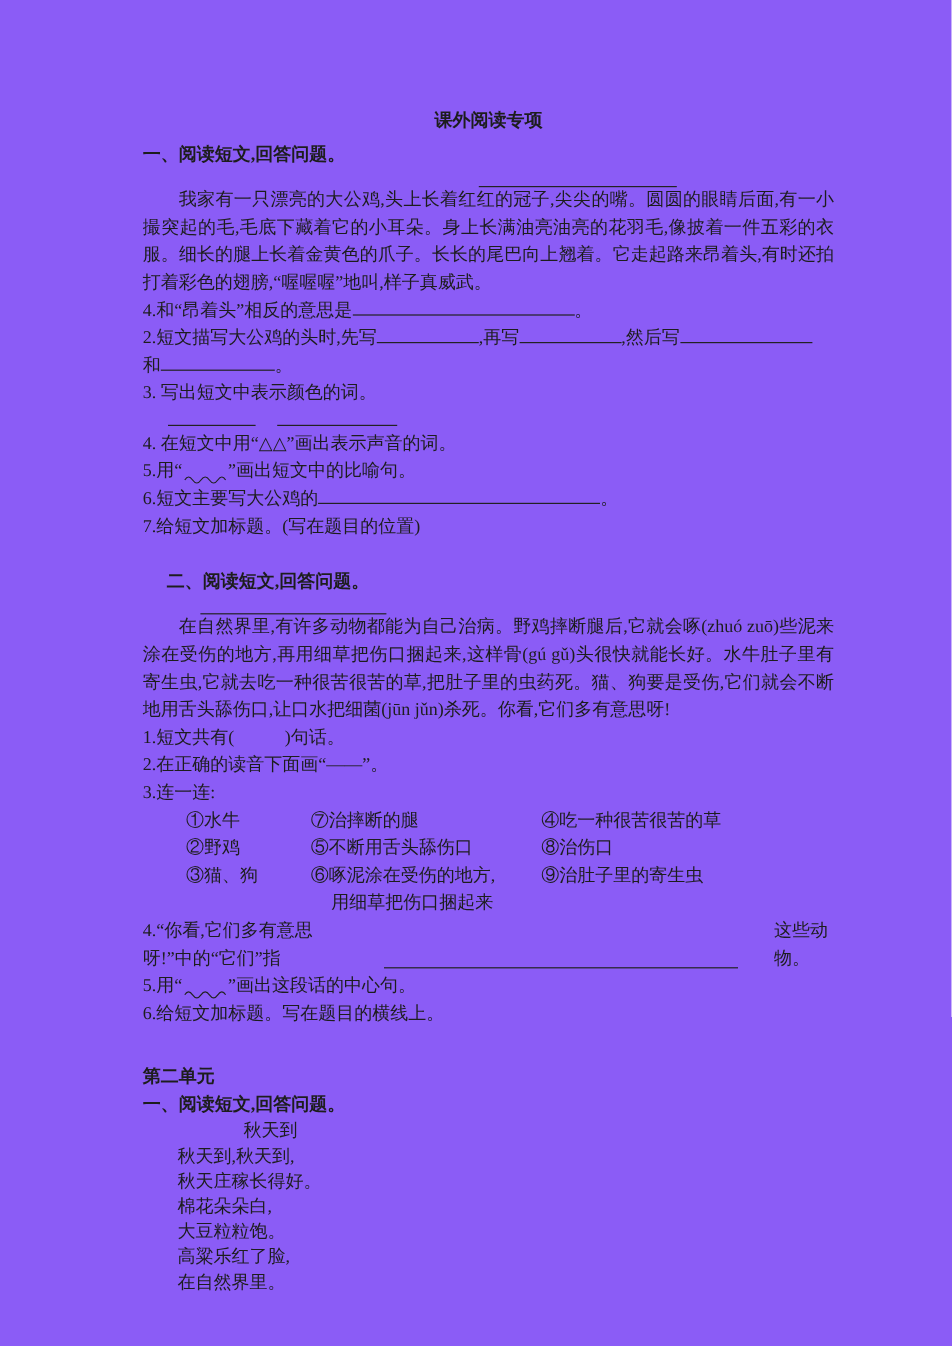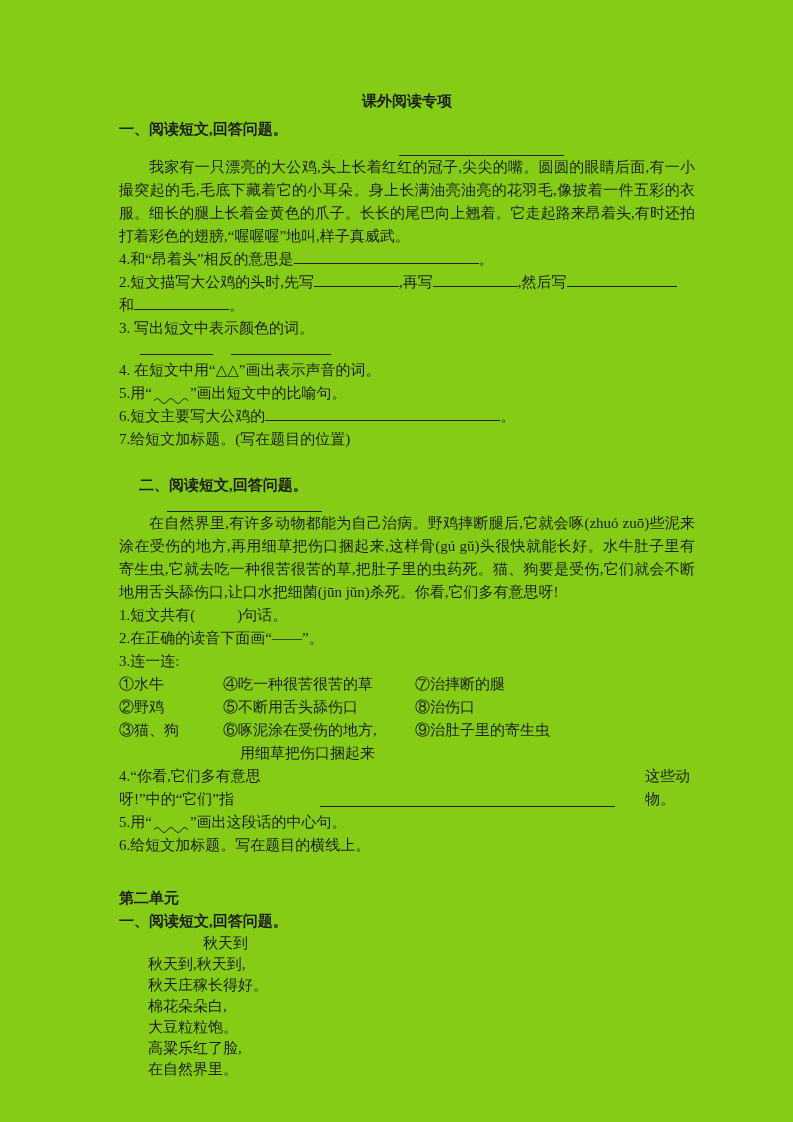--- a/index.html
+++ b/index.html
@@ -1,20 +1,20 @@
 <!DOCTYPE html>
 <html><head>
 <meta charset="utf-8">
 <style>
   html,body{margin:0;padding:0;background:#ffffff;}
   .page{
     position:relative;
     width:793px;height:1122px;
     box-sizing:border-box;
-    background:#84cc16;
+    background:#8b5cf6;
     font-family:"Liberation Serif","DejaVu Serif",serif;
     color:#1d1d1d;
     font-size:15px;
     padding:92px 98px 0 119px;
     overflow:hidden;
   }
   .doc-title{
     text-align:center;
     font-weight:bold;
     line-height:18px;
@@ -42,20 +42,21 @@
     vertical-align:baseline;
   }
   .gap{display:inline-block;width:42px;}
   .blank-row{height:19px;line-height:19px;}
   .blank-row .blank{margin-left:21px;width:73px;}
   .blank-row .blank+.blank{margin-left:18px;width:100px;}
   .match-grid{
     display:grid;
     grid-template-columns:104px 192px auto;
     line-height:23px;
+    margin-left:36px;
   }
   .match-cont{padding-left:17px;}
   .wavy-slot{
     display:inline-block;
     width:38px;
     text-align:center;
   }
   .wavy-slot svg{vertical-align:-7px;}
   .q4-flex{display:flex;line-height:23px;align-items:center;gap:30px;}
   .q4-flex .blank{flex:0 0 295px;align-self:flex-end;margin-bottom:4px;}
@@ -108,22 +109,22 @@
   <p class="passage">在自然界里,有许多动物都能为自己治病。野鸡摔断腿后,它就会啄(zhuó zuō)些泥来涂在受伤的地方,再用细草把伤口捆起来,这样骨(gú gǔ)头很快就能长好。水牛肚子里有寄生虫,它就去吃一种很苦很苦的草,把肚子里的虫药死。猫、狗要是受伤,它们就会不断地用舌头舔伤口,让口水把细菌(jūn jǔn)杀死。你看,它们多有意思呀!</p>
 
   <div class="line"><span>1.短文共有(</span><span class="gap"></span><span>)句话。</span></div>
 
   <div class="line">2.在正确的读音下面画“——”。</div>
 
   <div class="line">3.连一连:</div>
 
   <div class="match-grid">
     <div>①水牛</div>
+    <div>⑦治摔断的腿</div>
     <div>④吃一种很苦很苦的草</div>
-    <div>⑦治摔断的腿</div>
     <div>②野鸡</div>
     <div>⑤不断用舌头舔伤口</div>
     <div>⑧治伤口</div>
     <div>③猫、狗</div>
     <div>⑥啄泥涂在受伤的地方,</div>
     <div>⑨治肚子里的寄生虫</div>
     <div></div>
     <div class="match-cont">用细草把伤口捆起来</div>
     <div></div>
   </div>

